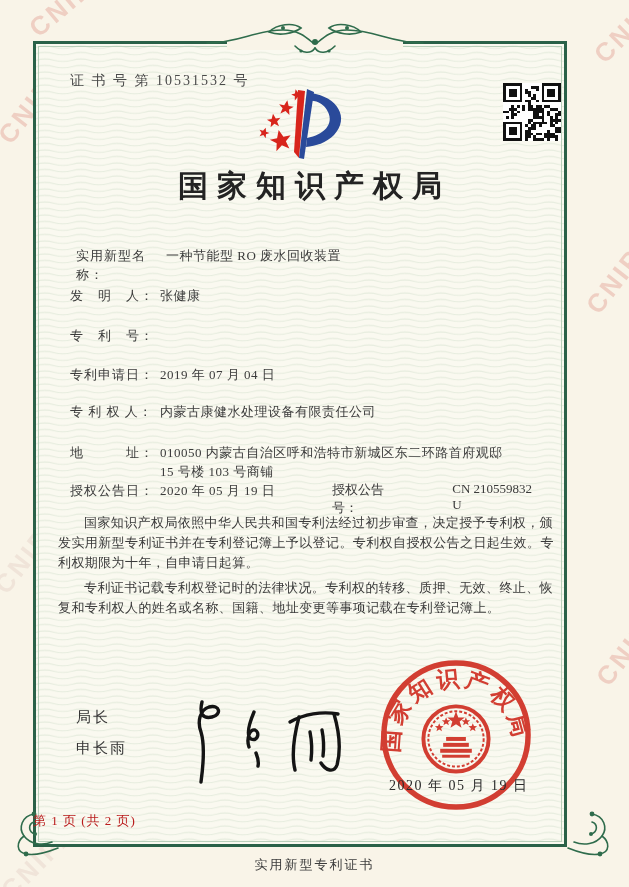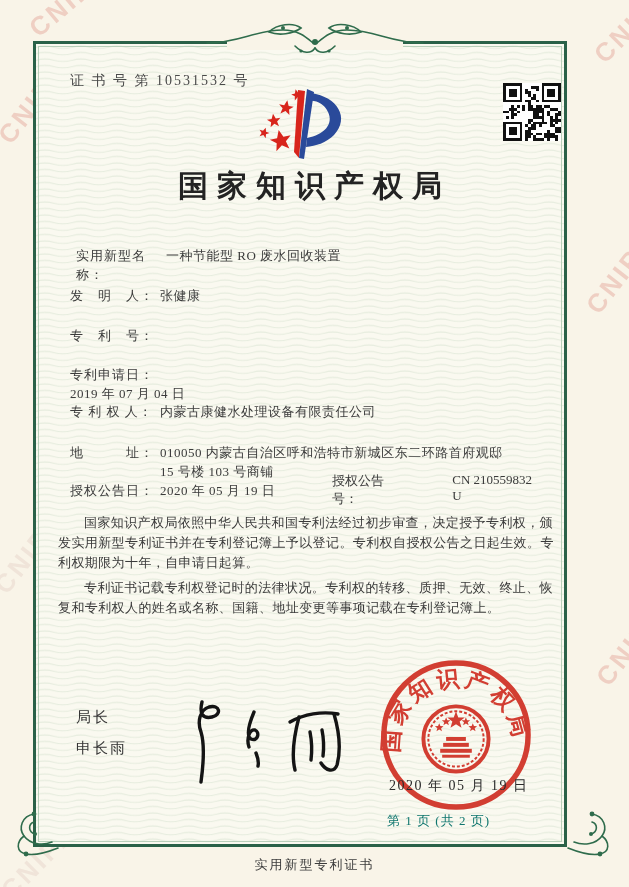--- a/index.html
+++ b/index.html
@@ -35,21 +35,21 @@
   .paras{position:absolute;left:58px;top:509px;width:506px;font-size:13px;line-height:20px;
          color:#3a3a3a;letter-spacing:0.4px;}
   .paras p{margin:4px 0 5px 0;text-indent:2em;}
 
   .director{position:absolute;left:76px;top:702px;font-size:15px;color:#333;letter-spacing:2px;line-height:31px;}
   .signature{position:absolute;left:162px;top:686px;width:210px;height:108px;}
 
   .seal{position:absolute;left:377px;top:656px;width:158px;height:158px;}
   .seal-date{position:absolute;left:389px;top:777px;font-size:14px;color:#2b2b2b;letter-spacing:1.5px;}
 
-  .page-num{position:absolute;left:33px;top:812px;width:457px;text-align:right;font-size:13px;color:#0f766e;letter-spacing:1px;}
+  .page-num{position:absolute;left:33px;top:812px;width:457px;text-align:left;font-size:13px;color:#b91c1c;letter-spacing:1px;}
   .cont-note{position:absolute;left:0;top:856px;width:629px;text-align:center;font-size:13px;color:#3c3c3c;letter-spacing:2px;}
 
   .ornament-top{position:absolute;left:199px;top:18px;width:232px;height:46px;}
   .orn-corner{position:absolute;width:58px;height:52px;}
 </style>
 </head>
 <body>
 
 <div class="page">
 
@@ -273,37 +273,37 @@
       <span class="lbl">实用新型名称：</span>
       <span class="val">一种节能型 RO 废水回收装置</span>
     </div>
     <div class="frow" style="top:40px;">
       <span class="lbl">发　明　人：</span>
       <span class="val">张健康</span>
     </div>
     <div class="frow" style="top:80px;">
       <span class="lbl">专　利　号：</span>
     </div>
-    <div class="frow" style="top:119px;flex-direction:column;">
+    <div class="frow" style="top:119px;">
       <span class="lbl">专利申请日：</span>
       <span class="val">2019 年 07 月 04 日</span>
     </div>
     <div class="frow" style="top:156px;">
       <span class="lbl">专 利 权 人：</span>
       <span class="val">内蒙古康健水处理设备有限责任公司</span>
     </div>
     <div class="frow" style="top:197px;">
       <span class="lbl">地　　　址：</span>
       <span class="val addr-val">010050 内蒙古自治区呼和浩特市新城区东二环路首府观邸 15 号楼 103 号商铺</span>
     </div>
     <div class="frow" style="top:235px;">
       <span class="lbl">授权公告日：</span>
       <span class="val">2020 年 05 月 19 日</span>
     </div>
-    <div class="frow2" style="top:226px;left:262px;gap:48px;">
+    <div class="frow2" style="top:235px;left:262px;gap:48px;">
       <span class="lbl" style="width:auto;">授权公告号：</span>
       <span class="val">CN 210559832 U</span>
     </div>
   </div>
 
   <div class="paras">
     <p>国家知识产权局依照中华人民共和国专利法经过初步审查，决定授予专利权，颁发实用新型专利证书并在专利登记簿上予以登记。专利权自授权公告之日起生效。专利权期限为十年，自申请日起算。</p>
     <p>专利证书记载专利权登记时的法律状况。专利权的转移、质押、无效、终止、恢复和专利权人的姓名或名称、国籍、地址变更等事项记载在专利登记簿上。</p>
   </div>
 

